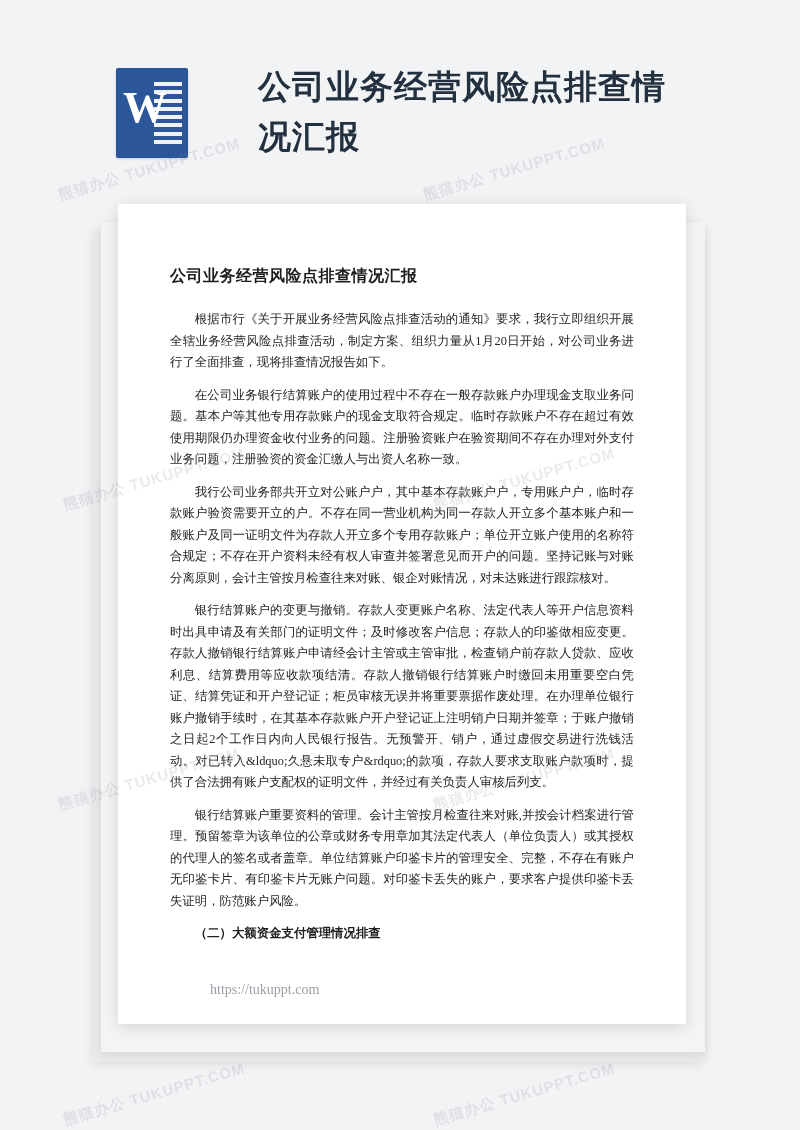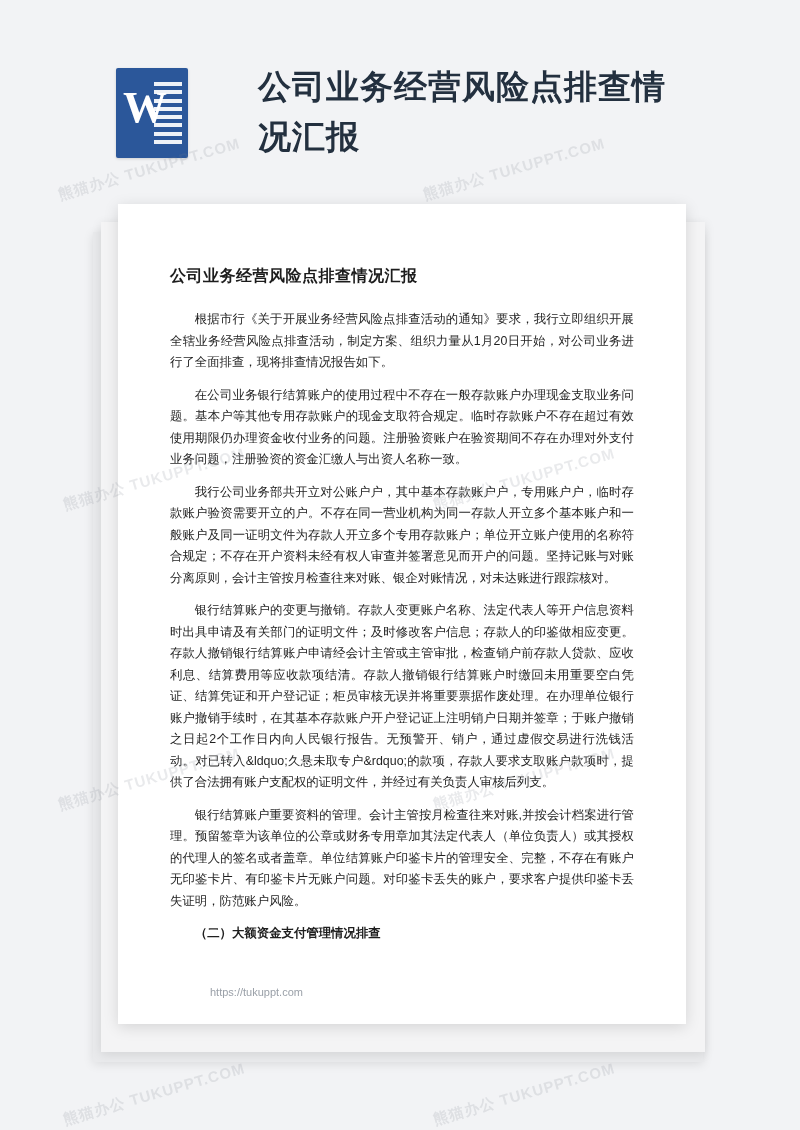--- a/index.html
+++ b/index.html
@@ -143,32 +143,32 @@
     letter-spacing: 0.5px;
     font-family: "Liberation Sans", sans-serif;
   }
   .para {
     font-size: 12.4px;
     line-height: 21.5px;
     color: #1f1f1f;
     margin: 0 0 11px 0;
     text-align: justify;
     text-indent: 2em;
-    font-family: Liberation Sans, sans-serif;
+    font-family: Liberation Serif, serif;
   }
   .para.heading {
     font-weight: bold;
   }
   .url {
     position: absolute;
     left: 52px;
     bottom: 26px;
-    font-size: 11px;
+    font-size: 14px;
     color: #9aa0a8;
-    font-family: Liberation Sans, sans-serif;
+    font-family: Liberation Serif, serif;
     padding-left: 40px;
   }
 </style>
 </head>
 <body>
 
 <div class="header">
   <div class="word-icon">
     <span class="w-letter">W</span>
     <span class="lines">

